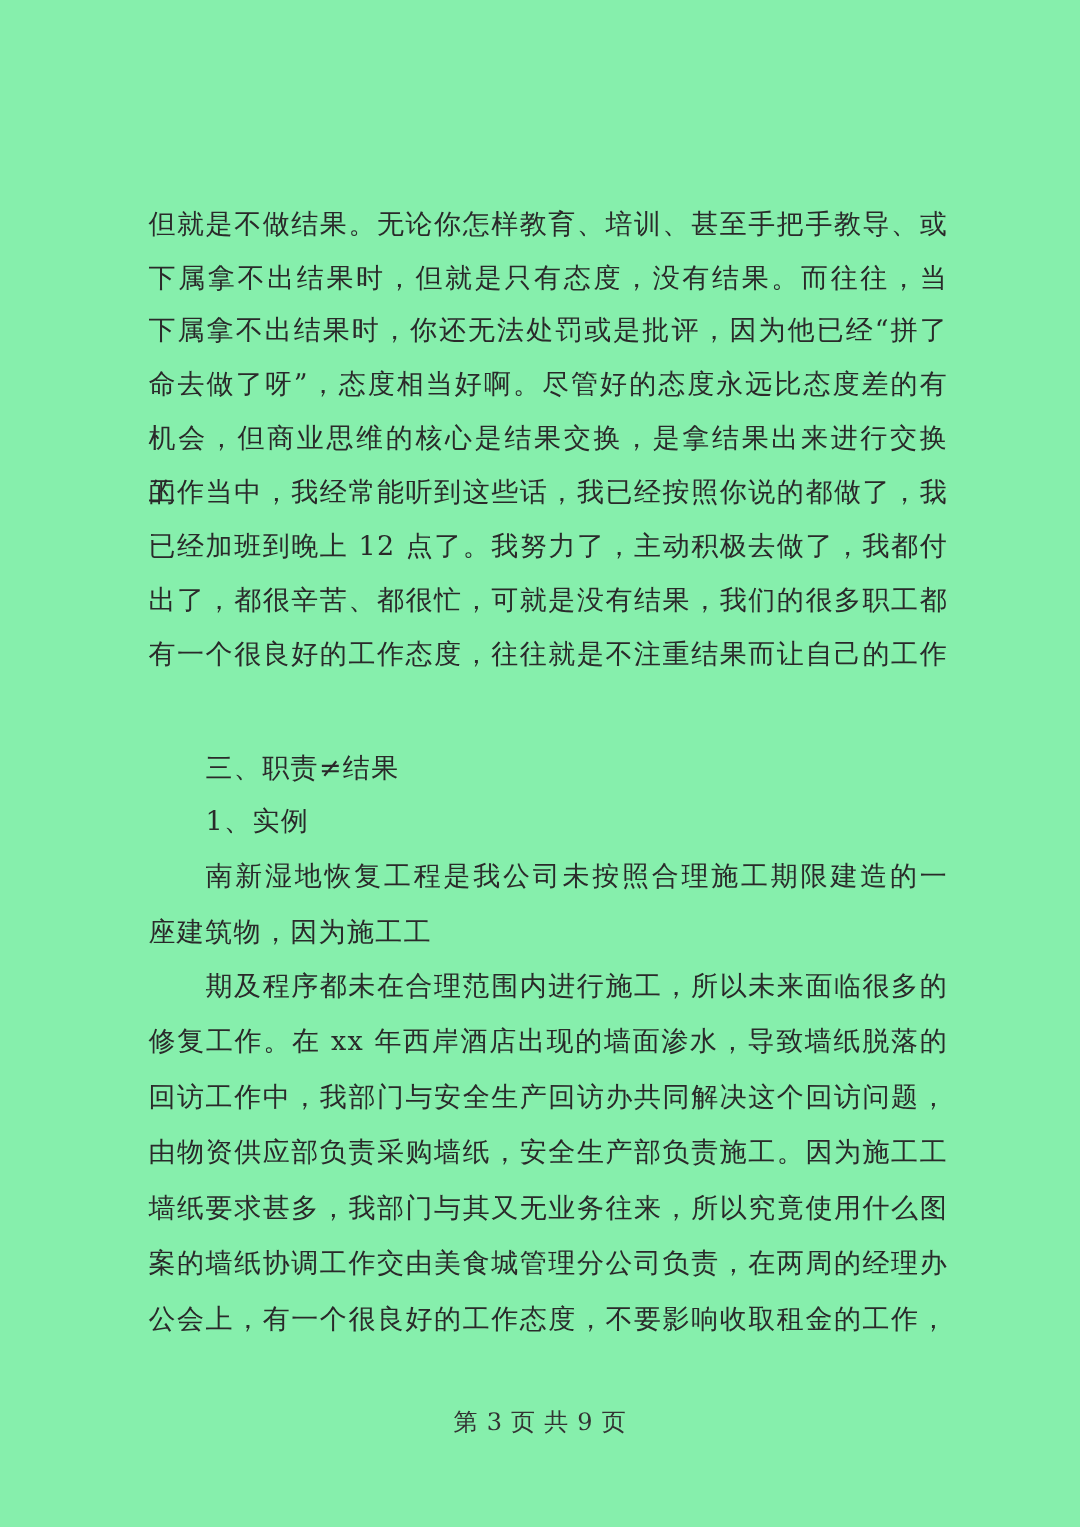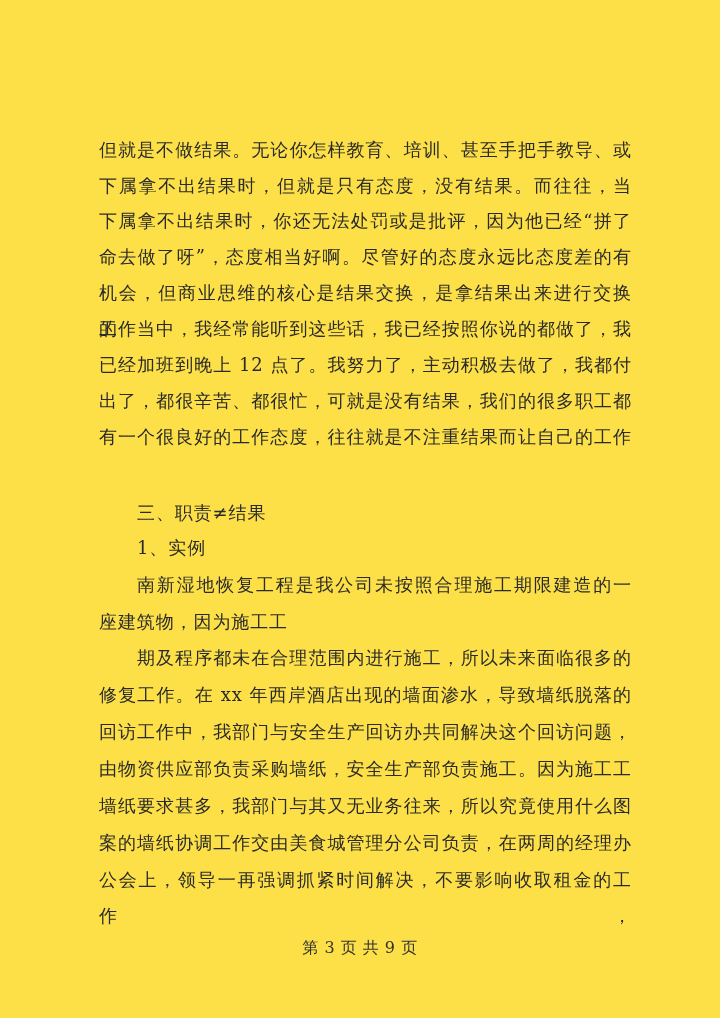--- a/index.html
+++ b/index.html
@@ -13,21 +13,21 @@
       position: relative;
       overflow: hidden;
       font-family: "DejaVu Serif", "Liberation Serif", serif;
       color: #2a2a2a;
     }
     .page {
       position: absolute;
       left: 0; top: 0;
       width: 720px;
       height: 1018px;
-      background: #fde047;
+      background: #86efac;
     }
     .line {
       position: absolute;
       left: 99px;
       width: 533px;
       height: 36px;
       line-height: 36px;
       font-size: 18px;
       letter-spacing: 0.9px;
       white-space: nowrap;
@@ -77,16 +77,16 @@
 
   <div class="line indent full" style="top:567px;">南新湿地恢复工程是我公司未按照合理施工期限建造的一</div>
   <div class="line last" style="top:604px;">座建筑物，因为施工工</div>
 
   <div class="line indent full" style="top:640px;">期及程序都未在合理范围内进行施工，所以未来面临很多的</div>
   <div class="line full" style="top:677px;">修复工作。在 xx 年西岸酒店出现的墙面渗水，导致墙纸脱落的</div>
   <div class="line full" style="top:714px;">回访工作中，我部门与安全生产回访办共同解决这个回访问题，</div>
   <div class="line full" style="top:751px;">由物资供应部负责采购墙纸，安全生产部负责施工。因为施工工</div>
   <div class="line full" style="top:788px;">墙纸要求甚多，我部门与其又无业务往来，所以究竟使用什么图</div>
   <div class="line full" style="top:825px;">案的墙纸协调工作交由美食城管理分公司负责，在两周的经理办</div>
-  <div class="line full" style="top:862px;">公会上，领导一再强调抓紧时间解决，不要影响收取租金的工作，</div>
+  <div class="line full" style="top:862px;">公会上，有一个很良好的工作态度，不要影响收取租金的工作，</div>
 
   <div class="footer">第 3 页  共 9 页</div>
 </div>
 
 </body></html>

